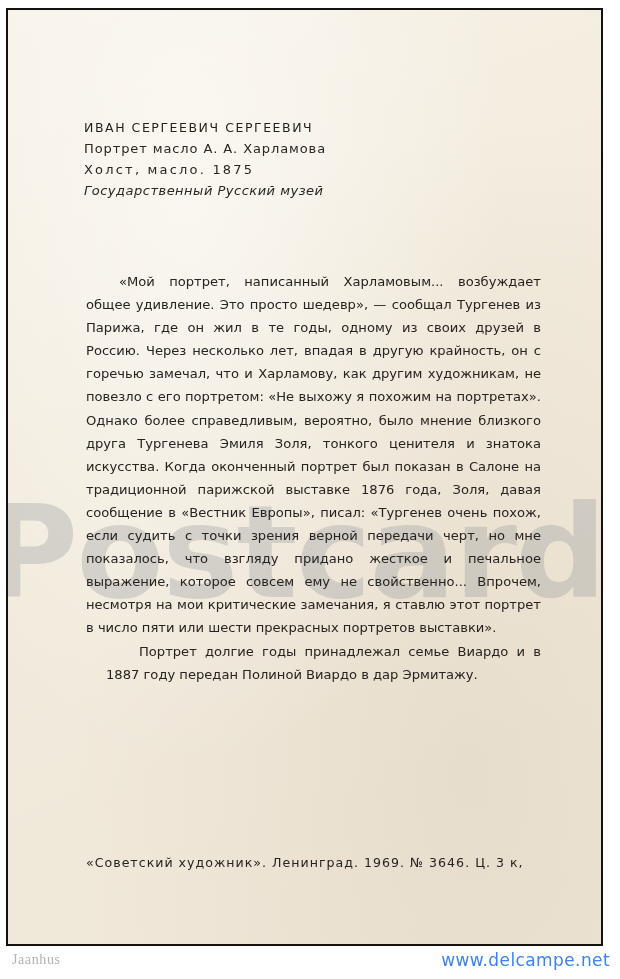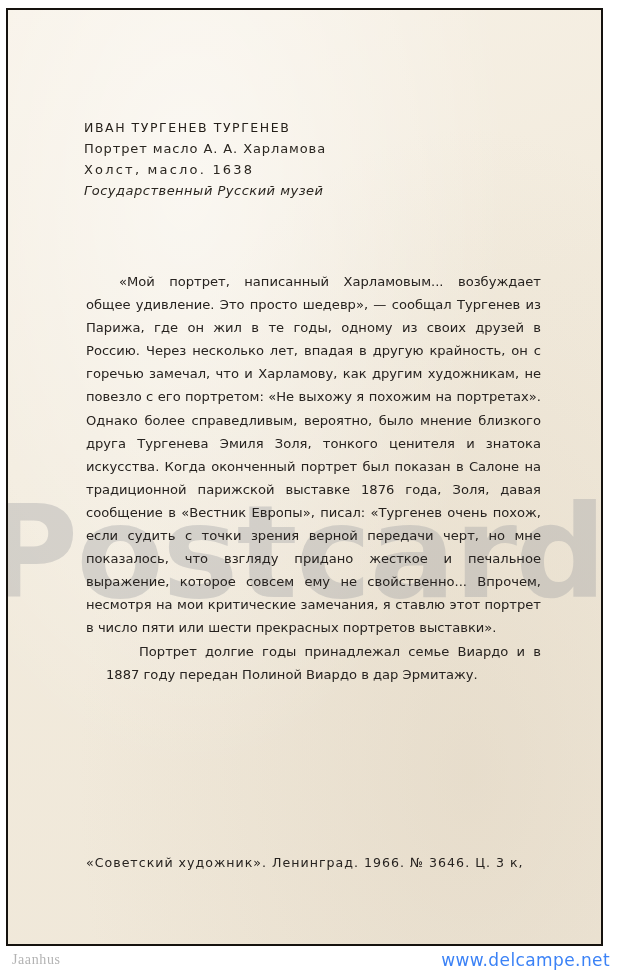--- a/index.html
+++ b/index.html
@@ -161,31 +161,31 @@
 
 <div id="postcard-back">
 
   <div id="paper-texture"></div>
 
   <div id="watermark-postcards">Postcards</div>
 
   <div id="card-content">
 
     <div id="caption-block">
-      <div class="cap-line" id="caption-title">ИВАН ТУРГЕНЕВ ТУРГЕНЕВ</div>
+      <div class="cap-line" id="caption-title">ИВАН СЕРГЕЕВИЧ СЕРГЕЕВИЧ</div>
       <div class="cap-line" id="caption-portrait">Портрет масло А. А. Харламова</div>
-      <div class="cap-line" id="caption-medium">Холст, масло. 1638</div>
+      <div class="cap-line" id="caption-medium">Холст, масло. 1875</div>
       <div class="cap-line" id="caption-museum">Государственный Русский музей</div>
     </div>
 
     <div id="body-text">
       <p>«Мой портрет, написанный Харламовым... возбуждает общее удивление. Это просто шедевр», — сообщал Тургенев из Парижа, где он жил в те годы, одному из своих друзей в Россию. Через несколько лет, впадая в другую крайность, он с горечью замечал, что и Харламову, как другим художникам, не повезло с его портретом: «Не выхожу я похожим на портретах». Однако более справедливым, вероятно, было мнение близкого друга Тургенева Эмиля Золя, тонкого ценителя и знатока искусства. Когда оконченный портрет был показан в Салоне на традиционной парижской выставке 1876 года, Золя, давая сообщение в «Вестник Европы», писал: «Тургенев очень похож, если судить с точки зрения верной передачи черт, но мне показалось, что взгляду придано жесткое и печальное выражение, которое совсем ему не свойственно... Впрочем, несмотря на мои критические замечания, я ставлю этот портрет в число пяти или шести прекрасных портретов выставки».</p>
       <p>Портрет долгие годы принадлежал семье Виардо и в 1887 году передан Полиной Виардо в дар Эрмитажу.</p>
     </div>
 
-    <div id="imprint-line">«Советский художник». Ленинград. 1966. № 3646. Ц. 3 к,</div>
+    <div id="imprint-line">«Советский художник». Ленинград. 1969. № 3646. Ц. 3 к,</div>
 
   </div>
 </div>
 
 <div id="site-credit-left">Jaanhus</div>
 
 <div id="site-credit-right">www.delcampe.net</div>
 
 </body></html>

